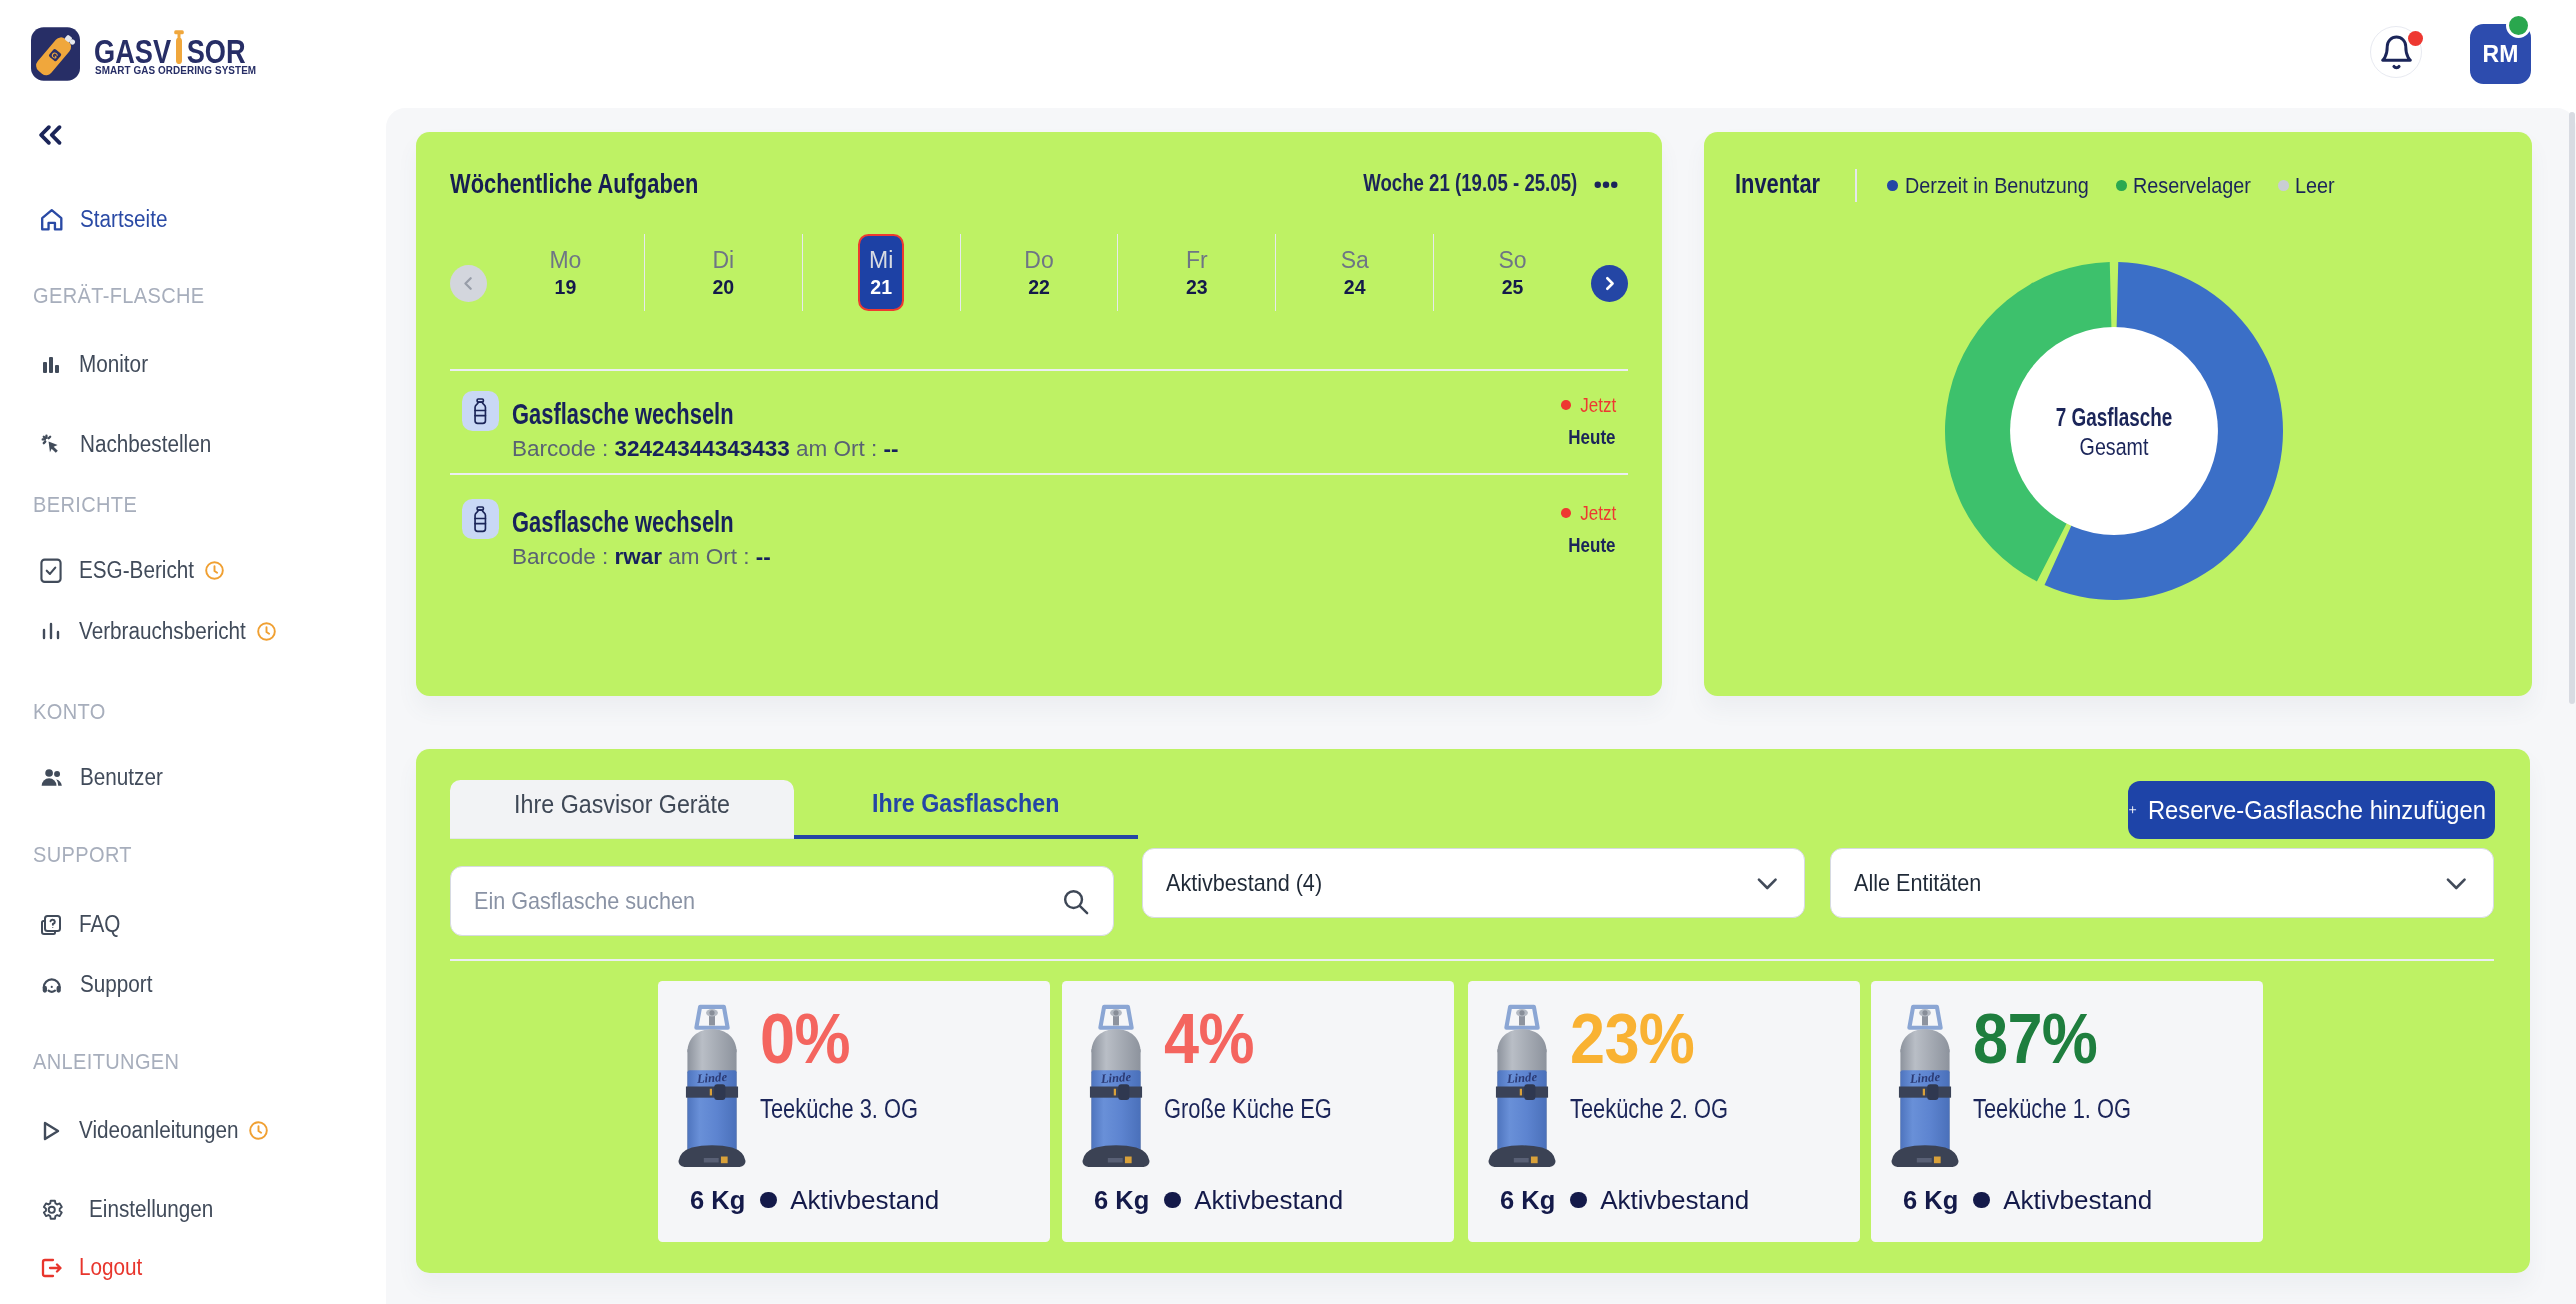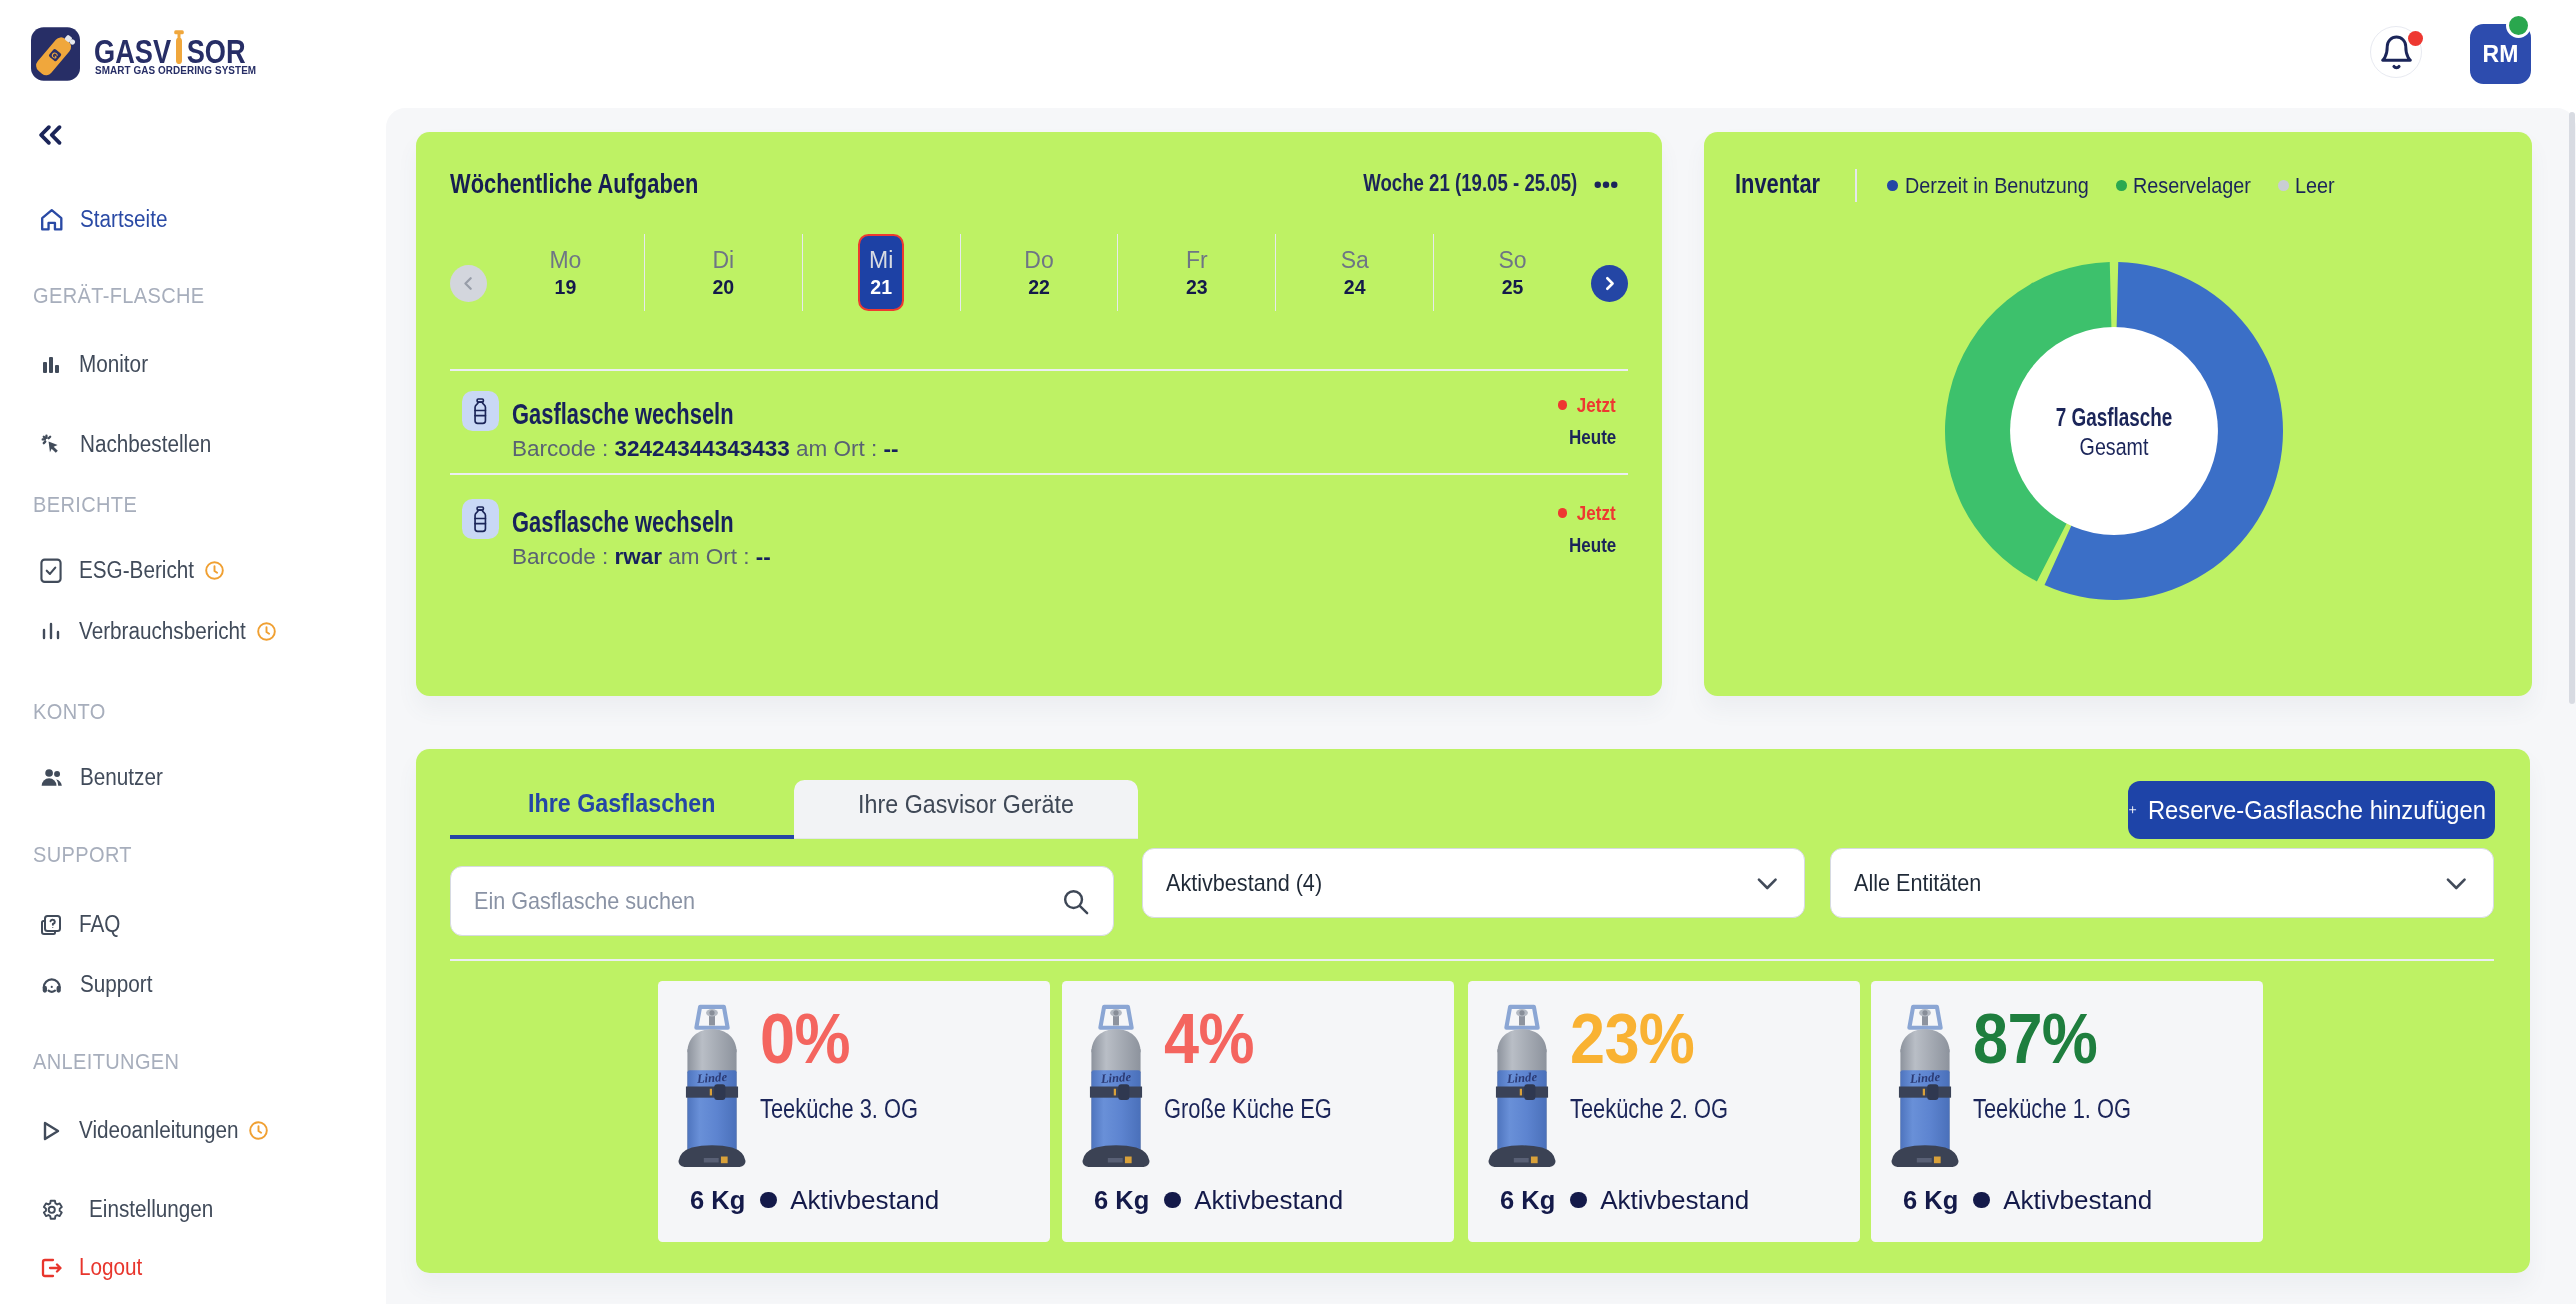--- a/index.html
+++ b/index.html
@@ -46,21 +46,21 @@
   .dayname { font-size:23px; color:#6e7585; line-height:27px; }
   .daynum { font-size:19.5px; font-weight:bold; color:#141a4a; line-height:22.5px; }
   .dsel { background:#1d41a5; border:2.2px solid #ee3b30; }
   .dsel .dayname { color:#d8dbe2; } .dsel .daynum { color:#fff; }
   .divider { position:absolute; left:34px; right:34px; height:1.5px; background:#eceef2; }
   .task-icon { position:absolute; width:37px; height:40px; border-radius:10.5px; background:#c9d8f5; display:flex; align-items:center; justify-content:center; }
   .task-title { position:absolute; font-weight:bold; font-size:30px; color:#17215c; line-height:34px; transform:scaleX(0.73); transform-origin:left; white-space:nowrap; }
   .task-sub { position:absolute; font-size:22.5px; color:#596273; line-height:27px; white-space:nowrap; }
   .task-sub b { color:#17215c; }
   .task-right { position:absolute; right:46px; text-align:right; }
-  .jetzt { color:#ee3831; font-weight:bold; font-size:20px; line-height:22.5px; display:flex; align-items:center; justify-content:flex-end; gap:3px; }
+  .jetzt { color:#ee3831; font-weight:normal; font-size:20px; line-height:22.5px; display:flex; align-items:center; justify-content:flex-end; gap:3px; }
   .jetzt span:last-child { transform:scaleX(0.85); transform-origin:right; display:inline-block; }
   .jetzt .rdot { width:9.7px; height:9.7px; border-radius:50%; background:#ee3831; }
   .heute { color:#1b2559; font-weight:bold; font-size:20px; line-height:22.5px; margin-top:9px; transform:scaleX(0.85); transform-origin:right; }
 
   
   .card-inv { left:1318px; top:24px; width:828px; height:564px; }
   .ihd { position:absolute; white-space:nowrap; }
   .ldot { position:absolute; width:10.5px; height:10.5px; border-radius:50%; top:48px; }
   .ltxt { position:absolute; font-size:22.5px; color:#1b2559; top:41px; line-height:25.5px; transform:scaleX(0.88); transform-origin:left; white-space:nowrap; }
 
@@ -360,25 +360,25 @@
         <path id="arcgreen" fill="#3dc16c" d="M-103.14372136320627,201.09045910572004 A226,226 0 0 1 -5.679401570194374,-225.92862677802577 L-3.4428230757372975,-136.9567339318121 A137,137 0 0 0 -62.52517622459849,121.8999685729365 Z"></path>
       </g>
       <circle cx="230" cy="230" r="139" fill="#fff"></circle>
       <text x="230" y="224" text-anchor="middle" font-size="35" font-weight="bold" fill="#1b2559" textLength="156" lengthAdjust="spacingAndGlyphs">7 Gasflasche</text>
       <text x="230" y="262" text-anchor="middle" font-size="32" fill="#1b2559" textLength="92" lengthAdjust="spacingAndGlyphs">Gesamt</text>
     </svg>
   </div>
 
   <div class="card card-bottom">
     <div class="tabs">
+      <div class="tab tab-idle">
+          <span>Ihre Gasvisor Geräte</span>
+        </div>
       <div class="tab tab-active">
           <span>Ihre Gasflaschen</span>
-        </div>
-      <div class="tab tab-idle">
-          <span>Ihre Gasvisor Geräte</span>
         </div>
     </div>
     <div class="add-btn">
         <svg width="25.5" height="25.5" viewBox="0 0 24 24" fill="none" stroke="#fff" stroke-width="2.4" stroke-linecap="round">
           <path d="M12 4v16M4 12h16"></path>
         </svg>
         <span>Reserve-Gasflasche hinzufügen</span>
       </div>
 
     <div class="search">

